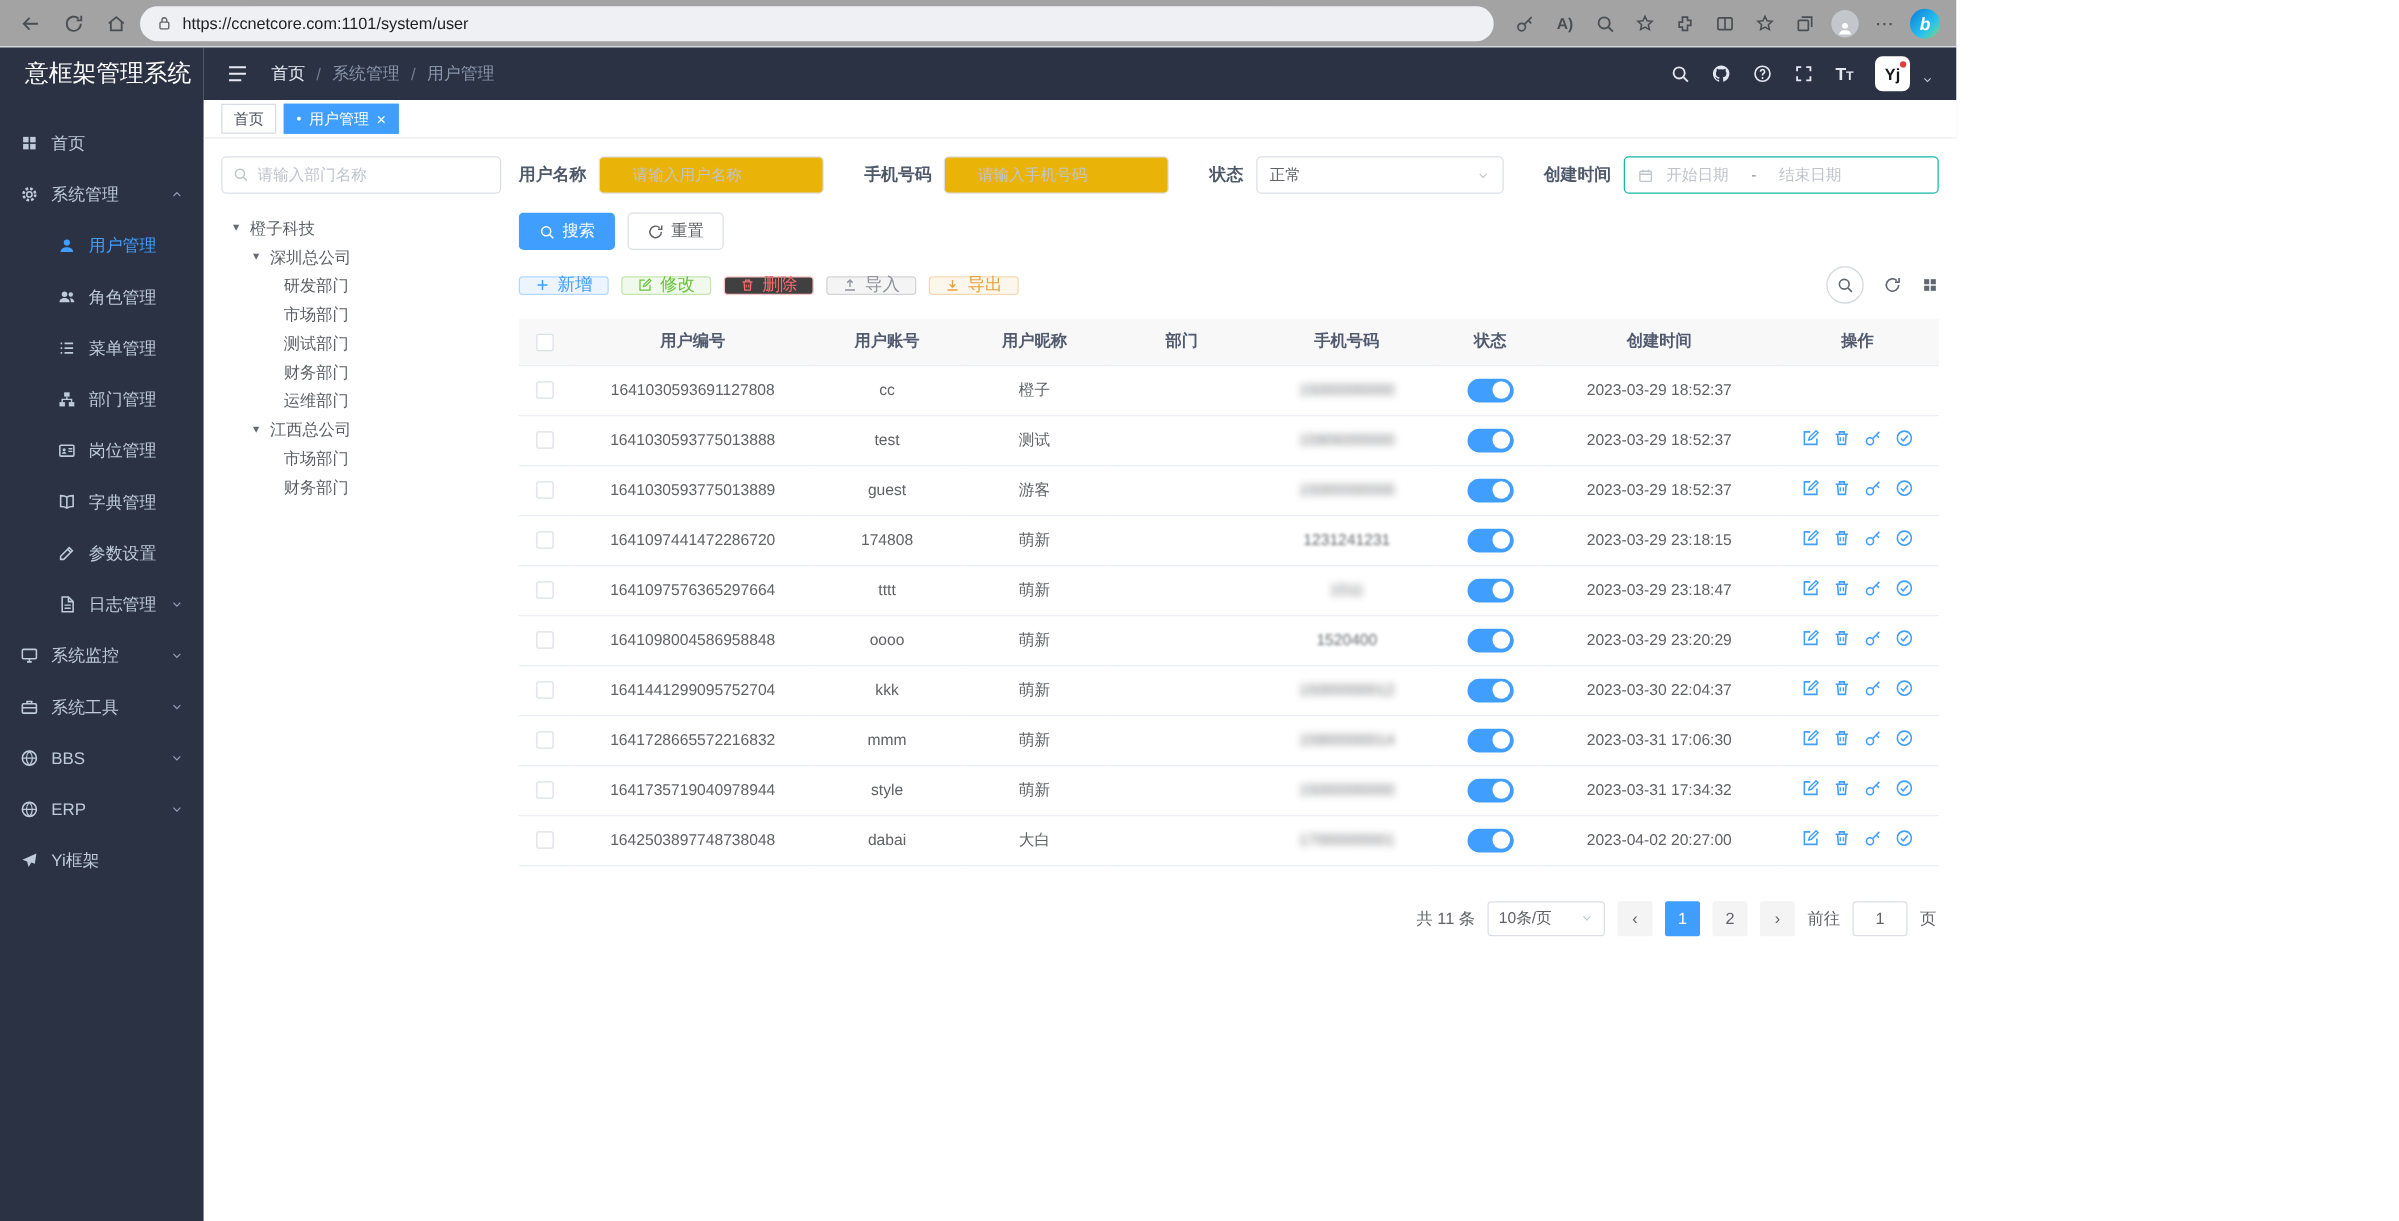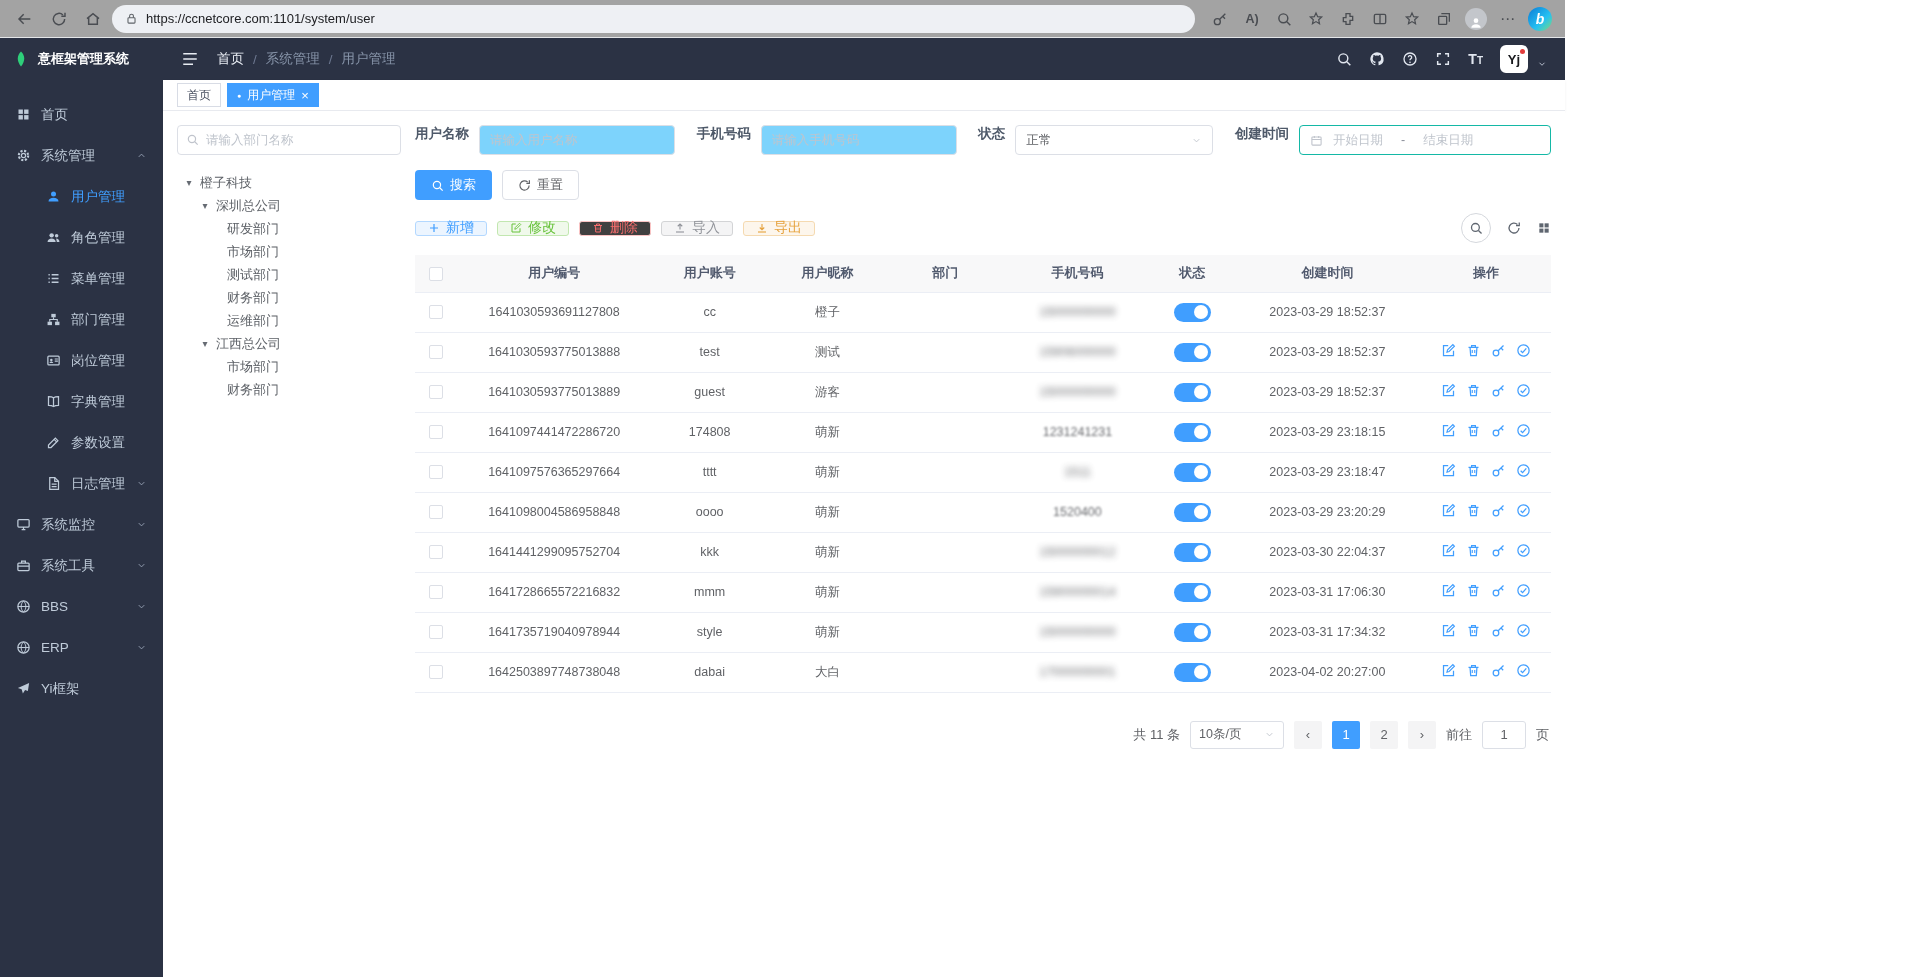--- a/index.html
+++ b/index.html
@@ -26,21 +26,21 @@
   .bing-circle { width: 24px; height: 24px; border-radius: 50%;
     background: linear-gradient(135deg, #0b7bd6, #25c1f2 60%, #7ddc7a);
     color: #fff; font-weight: 700; font-size: 14px; font-style: italic;
     display: flex; align-items: center; justify-content: center; }
 
   
   .app { display: flex; height: 939px; }
   .sidebar { width: 163px; background: #2b3244; flex-shrink: 0; color: #bfcbd9; }
   .logo-row { height: 42px; display: flex; align-items: center; padding: 0 12px; gap: 8px; }
   .logo-row svg { width: 18px; height: 18px; color: #2ecf7a; }
-  .logo-title { color: #fff; font-size: 13px; font-weight: 700; white-space: nowrap; }
+  .logo-title { color: #fff; font-size: 19px; font-weight: 400; white-space: nowrap; }
   .menu { font-size: 13.5px; padding-top: 14px; }
   .menu-item { height: 41px; display: flex; align-items: center; padding: 0 16px; gap: 10px;
     cursor: pointer; white-space: nowrap; }
   .menu-item svg.mi { width: 15px; height: 15px; flex-shrink: 0; }
   .menu-item .chev { margin-left: auto; width: 11px; height: 11px; color: #98a3b7; }
   .menu-item.active { color: #409eff; }
   .sub .menu-item { padding-left: 46px; }
 
   .body-col { flex: 1; min-width: 0; display: flex; flex-direction: column; }
   .app-header { height: 42px; background: #2b3244; display: flex; align-items: center;
@@ -83,24 +83,24 @@
   .tree { margin-top: 16px; font-size: 13px; color: #5c6066; }
   .tnode { height: 23px; display: flex; align-items: center; gap: 5px; cursor: pointer; white-space: nowrap; }
   .tnode .caret { width: 12px; text-align: center; font-size: 10px; color: #666b73; }
   .lv1 { padding-left: 6px; }
   .lv2 { padding-left: 22px; }
   .leaf { padding-left: 50px; }
 
   .main { flex: 1; min-width: 0; display: flex; flex-direction: column; }
 
   .filter-row { display: flex; align-items: center; justify-content: space-between; margin-bottom: 15px; }
-  .fgroup { display: flex; align-items: flex-start; gap: 10px; }
+  .fgroup { display: flex; align-items: center; gap: 10px; }
   .flabel { font-size: 13.5px; color: #4e5969; font-weight: 700; white-space: nowrap; }
-  .inp { height: 30px; border: 1px solid #dcdfe6; border-radius: 4px; padding: 0 10px;
-    font-size: 12.5px; color: #606266; width: 196px; outline: none; background:#7dd3fc; }
+  .inp { height: 30px; border: 1px solid #dcdfe6; border-radius: 4px; padding: 0 26px;
+    font-size: 12.5px; color: #606266; width: 180px; outline: none; background:#eab308; }
   .select { width: 198px; height: 30px; border: 1px solid #dcdfe6; border-radius: 4px;
     display: flex; align-items: center; justify-content: space-between; padding: 0 10px;
     font-size: 12.5px; color: #606266; background: #fff; cursor: pointer; }
   .chev-sm { width: 11px; height: 11px; color: #c0c4cc; flex-shrink: 0; }
   .daterange { width: 252px; height: 30px; border: 1px solid #14b8a6; border-radius: 4px;
     display: flex; align-items: center; padding: 0 10px; gap: 10px; font-size: 12.5px;
     color: #bfc4cc; background: #fff; cursor: pointer; }
   .daterange svg { width: 13px; height: 13px; color: #c0c4cc; flex-shrink: 0; }
   .daterange .sep { color: #8a8f99; margin: 0 8px; }
 

